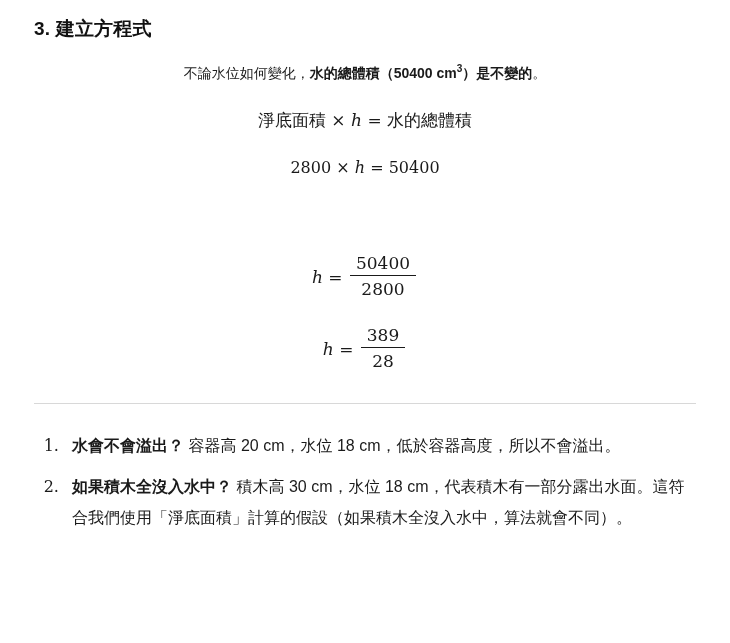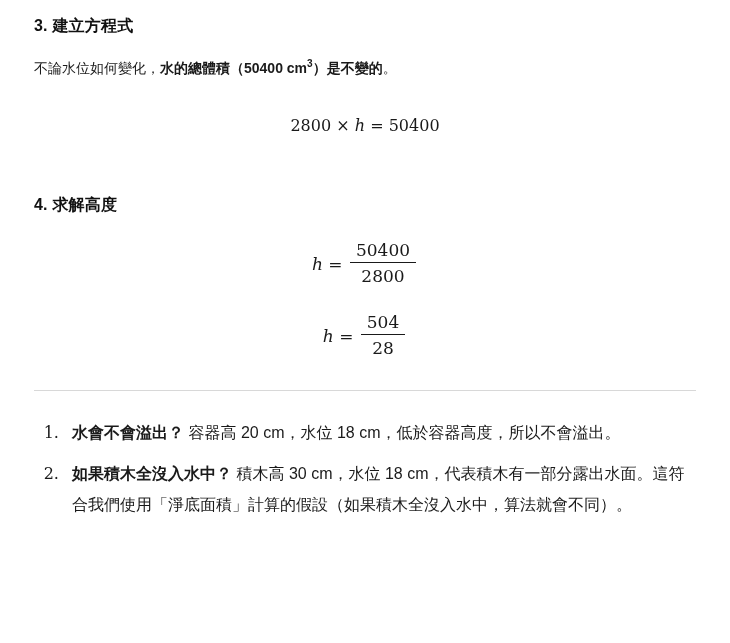--- a/index.html
+++ b/index.html
@@ -19,31 +19,32 @@
     position: relative;
     width: 730px;
     height: 643px;
     padding: 0;
     box-sizing: border-box;
   }
   .content {
     padding: 8px 34px 0 34px;
   }
   .section-heading {
-    font-size: 16px;
+    font-size: 19px;
     font-weight: bold;
     color: #111;
     margin: 8px 0 18px 0;
     letter-spacing: 0.2px;
   }
   .para {
     font-size: 14px;
     line-height: 1.9;
     margin: 0 0 6px 0;
     color: #1a1a1a;
+    text-align: center;
   }
   .bold {
     font-weight: bold;
   }
   .math {
     font-family: "DejaVu Serif", "Liberation Serif", serif;
     font-style: italic;
   }
   .mathup {
     font-family: "DejaVu Serif", "Liberation Serif", serif;
@@ -61,21 +62,21 @@
   .display {
     text-align: center;
     font-family: "DejaVu Serif", "Liberation Serif", serif;
     font-size: 17px;
     margin: 22px 0 22px 0;
   }
   .display .op {
     font-style: normal;
   }
   .display-eq2 {
-    margin-top: 34px;
+    margin-top: 26px;
     margin-bottom: 26px;
     font-size: 16px;
   }
   .frac {
     display: inline-block;
     vertical-align: middle;
     text-align: center;
     margin: 0 2px;
     position: relative;
     top: -2px;
@@ -128,49 +129,55 @@
   <div class="content">
 
     <div>
       <div class="section-heading">3. 建立方程式</div>
 
       <p class="para">
         <span>不論水位如何變化，</span><span class="bold"><span>水的總體積（50400 cm</span><sup>3</sup><span>）是不變的</span></span><span>。</span>
       </p>
 
 
+      <div class="display">
+        <span class="cjk-math">淨底面積</span>
+        <span class="op">×</span>
+        <span class="math">h</span>
+        <span class="op">=</span>
+        <span class="cjk-math">水的總體積</span>
+      </div>
 
       <div class="display display-eq2">
         <span class="mathup">2800</span>
         <span class="op">×</span>
         <span class="math">h</span>
         <span class="op">=</span>
         <span class="mathup">50400</span>
       </div>
     </div>
 
     <div class="spacer-lg"></div>
 
     <div>
-      <div class="section-heading">4. 求解高度</div>
 
       <div class="eq-block">
         <span class="eq-inline-var">h</span>
         <span>=</span>
         <span class="frac">
           <span class="num">50400</span>
           <span class="den">2800</span>
         </span>
       </div>
 
       <div class="eq-block">
         <span class="eq-inline-var">h</span>
         <span>=</span>
         <span class="frac">
-          <span class="num">504</span>
+          <span class="num">389</span>
           <span class="den">28</span>
         </span>
       </div>
 
     </div>
 
     <hr class="divider">
 
     <div>
 

